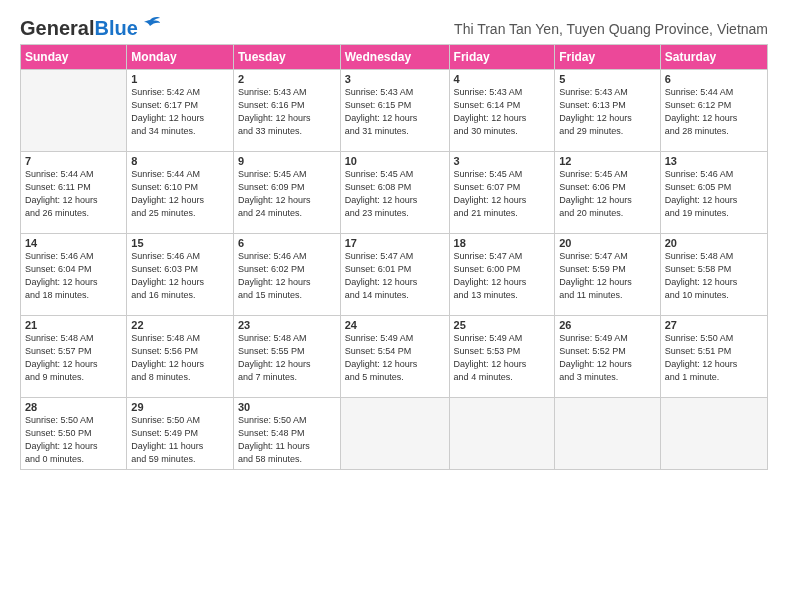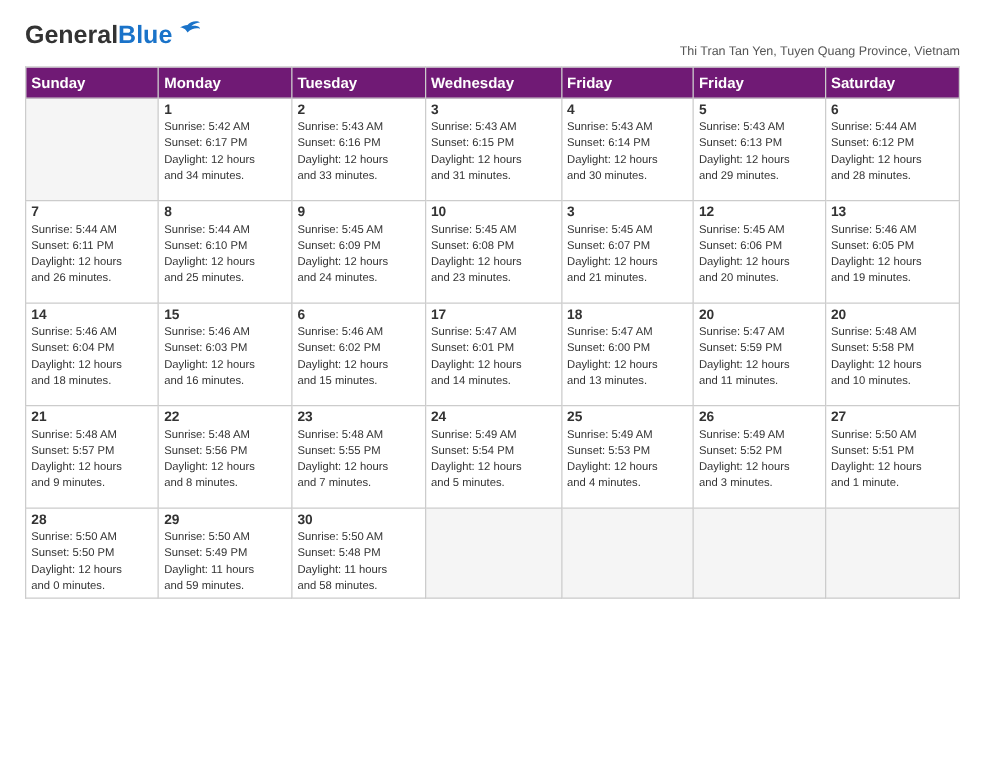--- a/index.html
+++ b/index.html
@@ -29,31 +29,31 @@
     .title-section {
       text-align: right;
     }
     .month-title {
       font-size: 32px;
       font-weight: bold;
       color: #333;
       line-height: 1.1;
     }
     .subtitle {
-      font-size: 10px;
+      font-size: 14px;
       color: #555;
-      margin-top: 18px;
+      margin-top: 3px;
     }
     .calendar {
       width: 100%;
       border-collapse: collapse;
       margin-top: 6px;
     }
     .calendar th {
-      background-color: #701a75;
+      background-color: #ec4899;
       color: #fff;
       font-size: 12px;
       font-weight: bold;
       padding: 5px 4px;
       text-align: left;
       border: 1px solid #ccc;
     }
     .calendar td {
       border: 1px solid #ccc;
       vertical-align: top;

